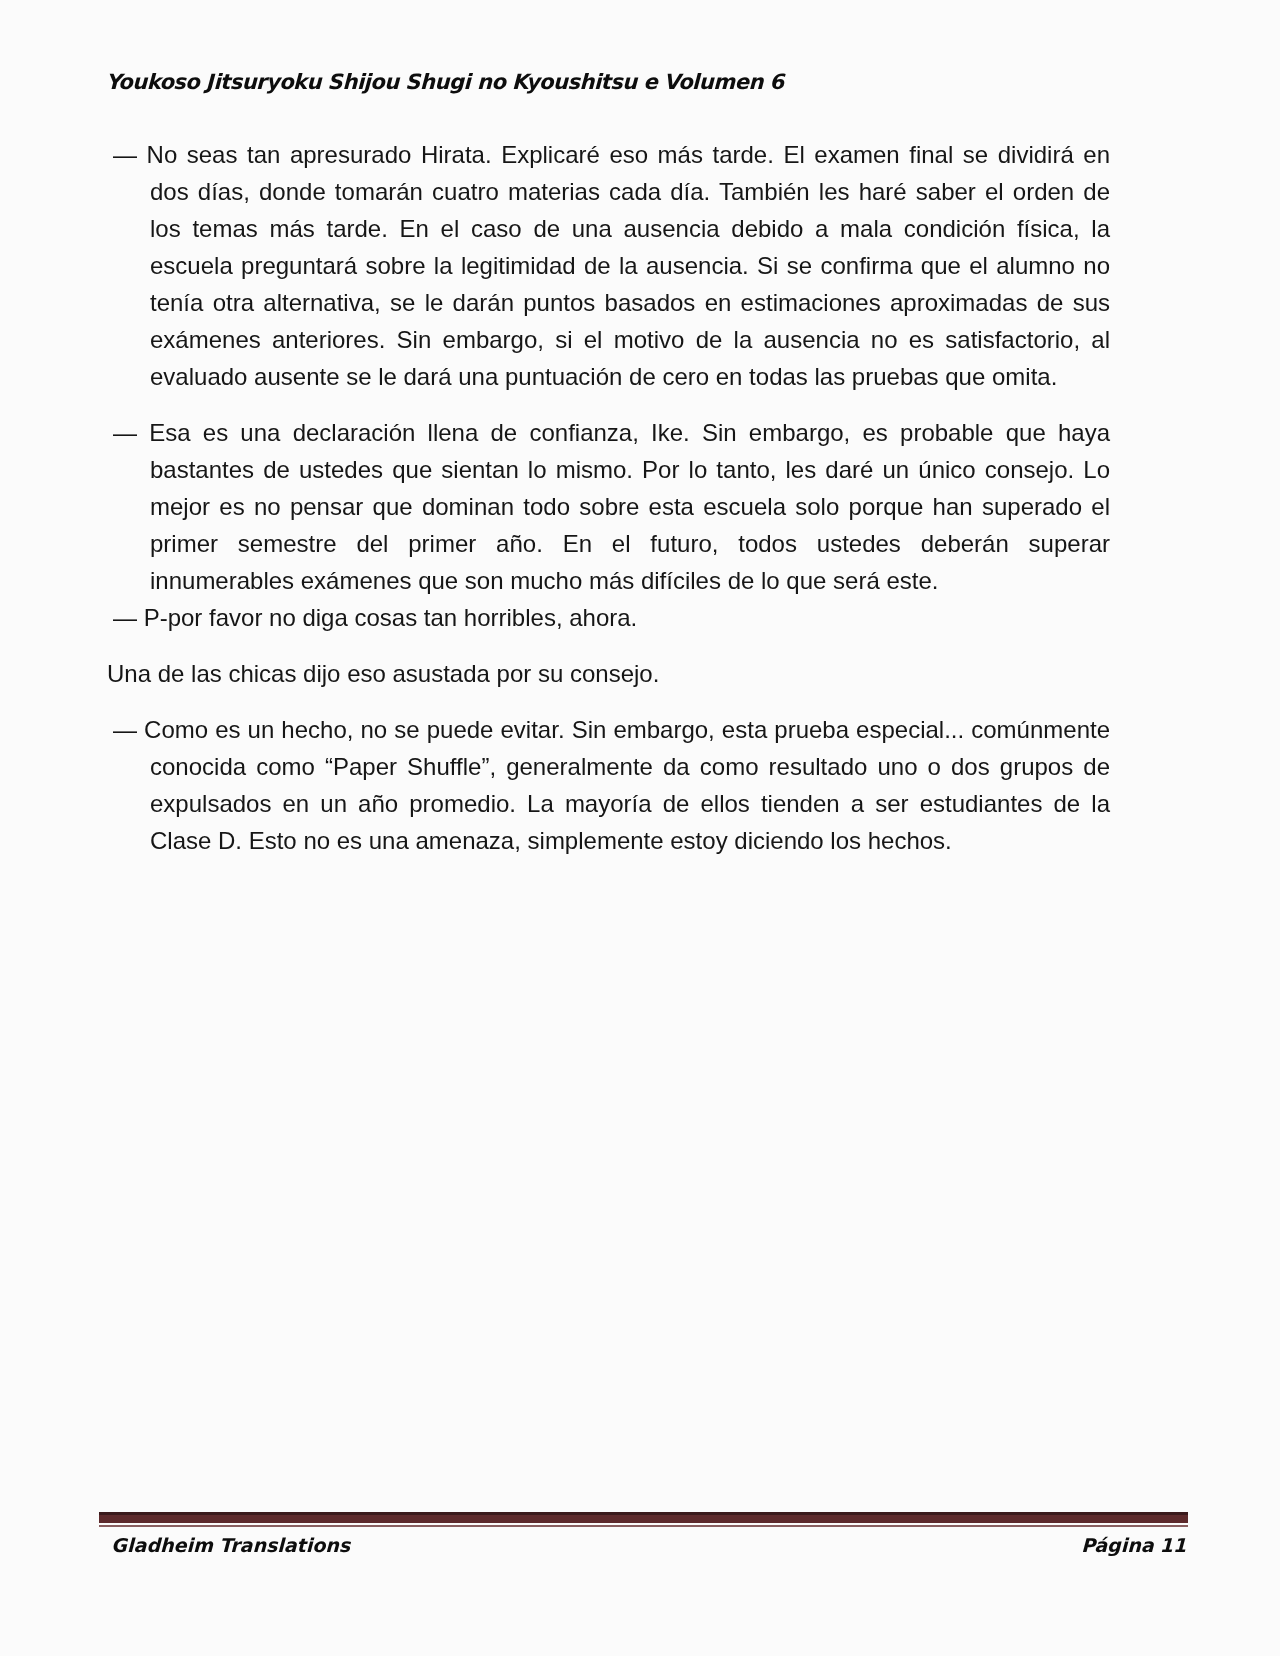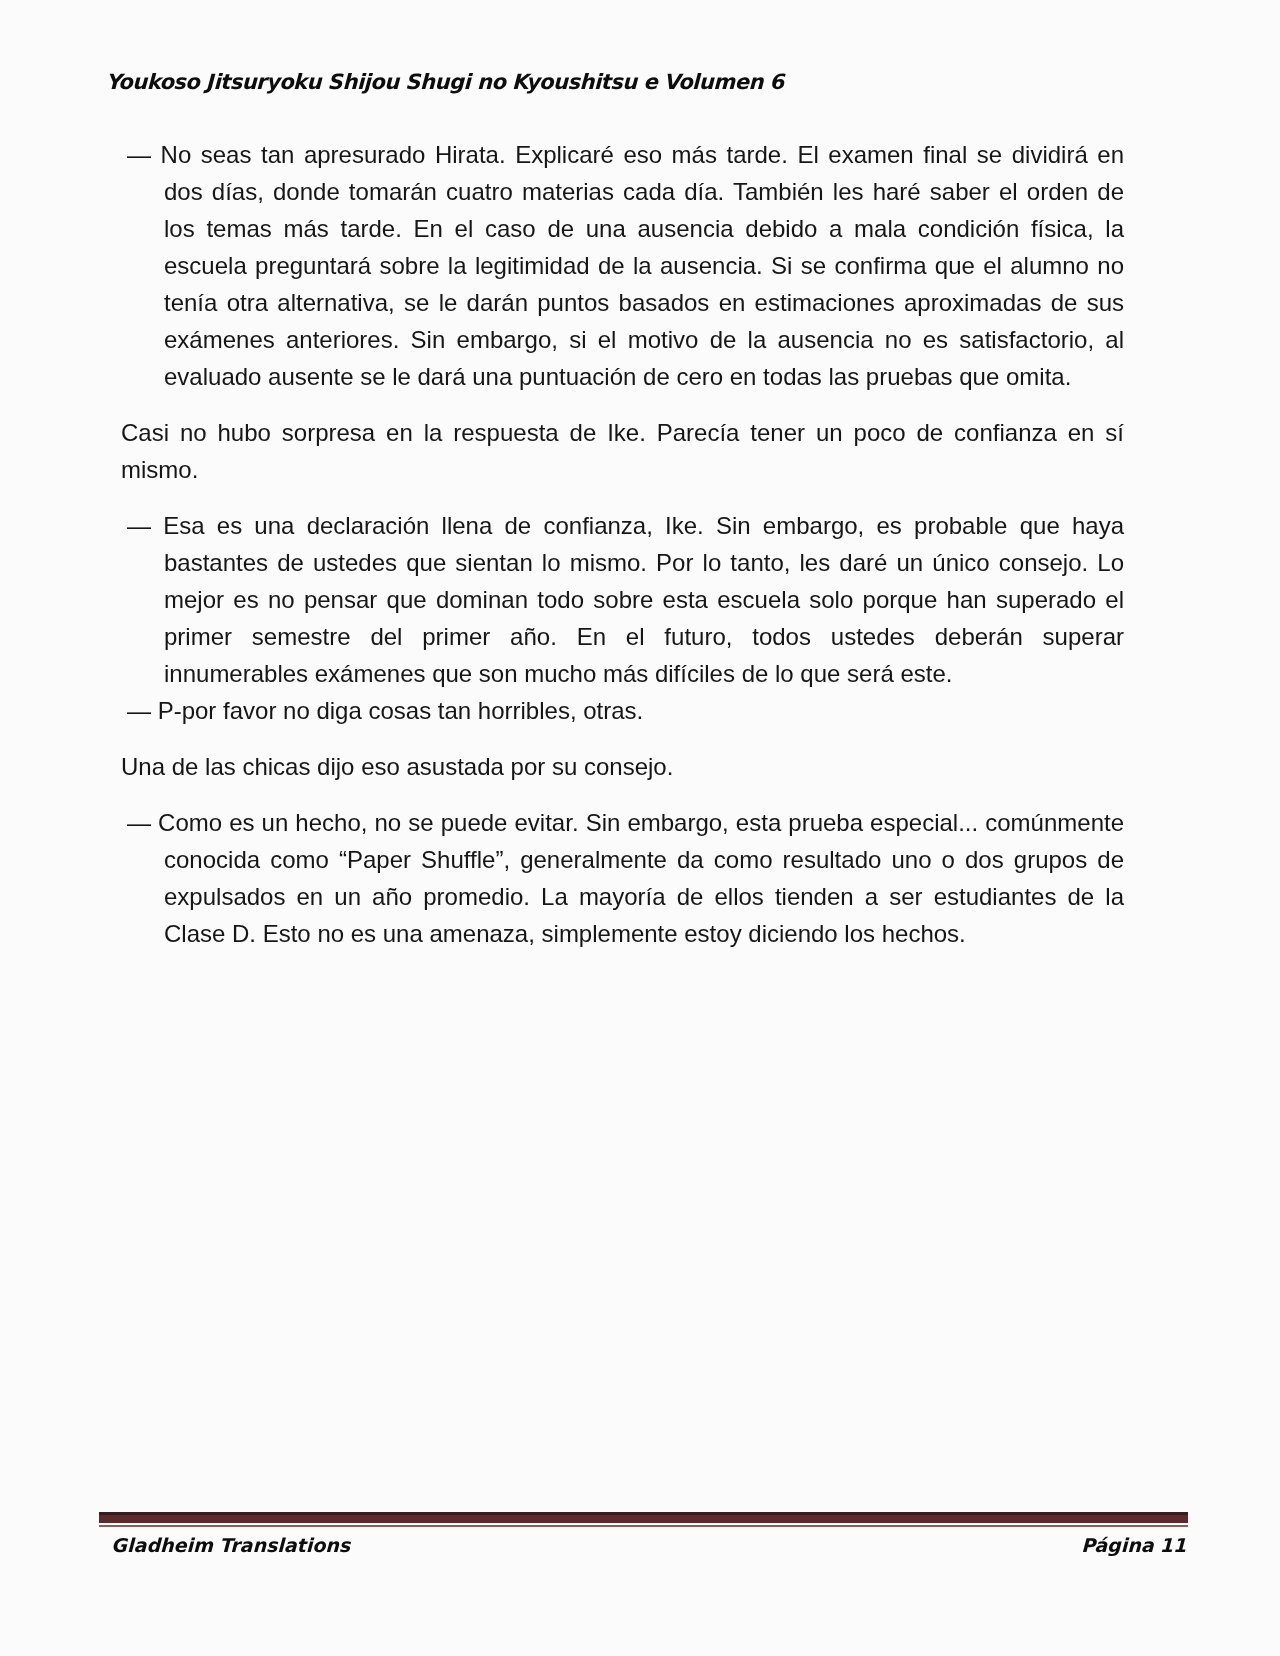--- a/index.html
+++ b/index.html
@@ -29,21 +29,21 @@
     font-style: italic;
     font-size: 21px;
     letter-spacing: -0.5px;
     color: #0d0d0d;
     transform: skewX(-4deg);
     transform-origin: left bottom;
     white-space: nowrap;
   }
   .content {
     position: absolute;
-    left: 121px;
+    left: 107px;
     top: 136px;
     width: 1003px;
     font-size: 24px;
     line-height: 37px;
     text-align: justify;
   }
   .para {
     margin: 0 0 19px 0;
   }
   .para.dialogue {
@@ -95,23 +95,22 @@
 <body>
 
 <div class="page">
 
   <div class="header">
     <div class="header-title">Youkoso Jitsuryoku Shijou Shugi no Kyoushitsu e Volumen 6</div>
   </div>
 
   <div class="content">
     <div class="para dialogue">— No seas tan apresurado Hirata. Explicaré eso más tarde. El examen final se dividirá en dos días, donde tomarán cuatro materias cada día. También les haré saber el orden de los temas más tarde. En el caso de una ausencia debido a mala condición física, la escuela preguntará sobre la legitimidad de la ausencia. Si se confirma que el alumno no tenía otra alternativa, se le darán puntos basados en estimaciones aproximadas de sus exámenes anteriores. Sin embargo, si el motivo de la ausencia no es satisfactorio, al evaluado ausente se le dará una puntuación de cero en todas las pruebas que omita.</div>
-    <div class="para narration">Casi no hubo sorpresa en la respuesta de Ike. Parecía tener un poco de confianza en sí mismo.</div>
     <div class="para dialogue grouped">— Esa es una declaración llena de confianza, Ike. Sin embargo, es probable que haya bastantes de ustedes que sientan lo mismo. Por lo tanto, les daré un único consejo. Lo mejor es no pensar que dominan todo sobre esta escuela solo porque han superado el primer semestre del primer año. En el futuro, todos ustedes deberán superar innumerables exámenes que son mucho más difíciles de lo que será este.</div>
-    <div class="para dialogue">— P-por favor no diga cosas tan horribles, otras.</div>
+    <div class="para dialogue">— P-por favor no diga cosas tan horribles, ahora.</div>
     <div class="para narration">Una de las chicas dijo eso asustada por su consejo.</div>
     <div class="para dialogue">— Como es un hecho, no se puede evitar. Sin embargo, esta prueba especial... comúnmente conocida como “Paper Shuffle”, generalmente da como resultado uno o dos grupos de expulsados en un año promedio. La mayoría de ellos tienden a ser estudiantes de la Clase D. Esto no es una amenaza, simplemente estoy diciendo los hechos.</div>
   </div>
 
   <div class="footer">
     <div class="rule-top"></div>
     <div class="rule-bar"></div>
     <div class="rule-thin"></div>
     <div class="footer-row">
       <span class="footer-left">Gladheim Translations</span>

